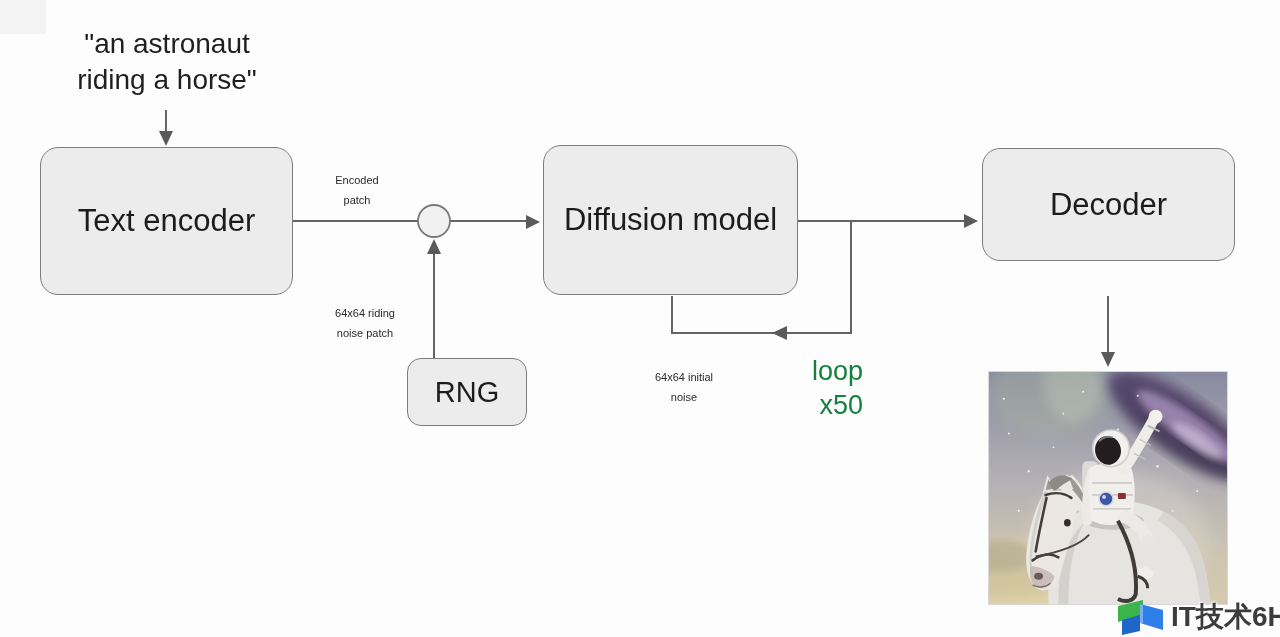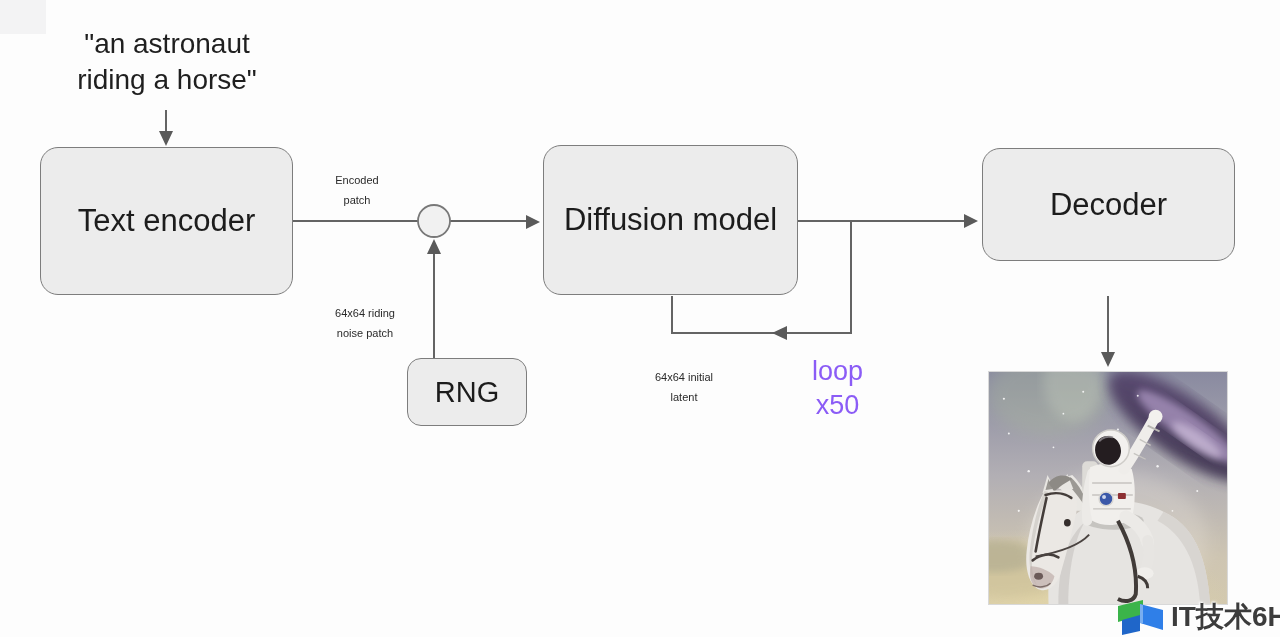--- a/index.html
+++ b/index.html
@@ -37,21 +37,21 @@
   }
   .small-label {
     position: absolute; text-align: center;
     font-size: 11px; line-height: 20px; color: #2a2a2a;
   }
   .lbl-encoded { left: 307px; top: 170px; width: 100px; }
   .lbl-noise   { left: 310px; top: 303px; width: 110px; }
   .lbl-latent  { left: 634px; top: 367px; width: 100px; }
   .lbl-loop {
     position: absolute; left: 812px; top: 354px;
-    font-size: 27px; line-height: 34px; color: #8b5cf6; text-align: center;
+    font-size: 27px; line-height: 34px; color: #15803d; text-align: right;
   }
   .gen-image {
     position: absolute; left: 988px; top: 371px; width: 240px; height: 234px;
     border: 1px solid #d8d8d8;
   }
   .gen-image svg { display: block; }
   .watermark {
     position: absolute; left: 1116px; top: 596px; height: 41px;
     display: flex; align-items: center; gap: 5px;
   }
@@ -118,21 +118,21 @@
   <div class="small-label lbl-encoded">
     <div>Encoded</div>
     <div>patch</div>
   </div>
   <div class="small-label lbl-noise">
     <div>64x64 riding</div>
     <div>noise patch</div>
   </div>
   <div class="small-label lbl-latent">
     <div>64x64 initial</div>
-    <div>latent</div>
+    <div>noise</div>
   </div>
   <div class="lbl-loop">
     <div>loop</div>
     <div>x50</div>
   </div>
 
   <div class="gen-image">
     <svg width="238" height="232" viewBox="0 0 240 234" xmlns="http://www.w3.org/2000/svg">
       <defs>
         <linearGradient id="sky" x1="0" y1="0" x2="0" y2="1">

